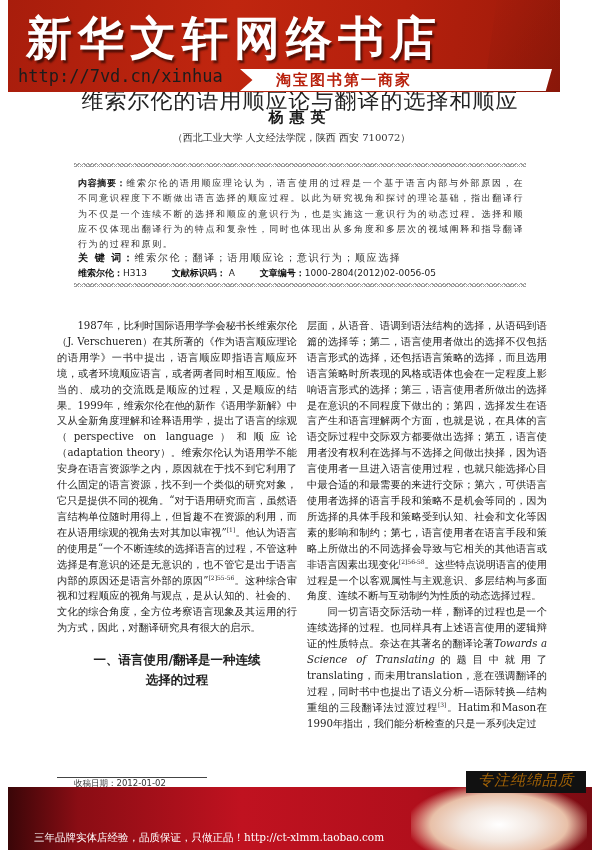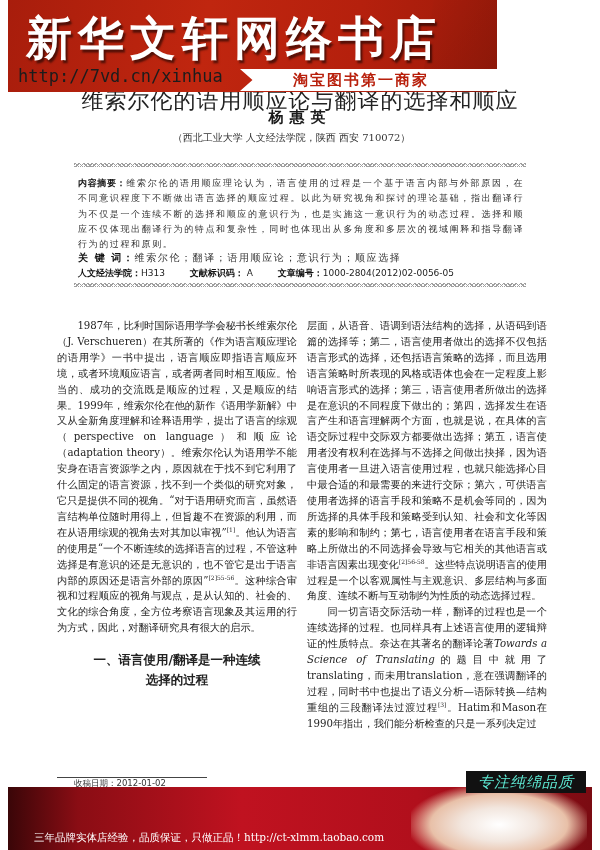--- a/index.html
+++ b/index.html
@@ -1,30 +1,30 @@
 <!DOCTYPE html>
 <html><head>
 <meta charset="utf-8">
 <style>
   html, body { margin:0; padding:0; }
   body { width:600px; height:850px; background:#ffffff; position:relative; overflow:hidden;
          font-family:"DejaVu Serif", serif; color:#1a1a1a; }
   
-  .top-banner { position:absolute; left:8px; top:0; width:489px; height:92px;
+  .top-banner { position:absolute; left:8px; top:0; width:552px; height:92px;
     background: linear-gradient(100deg,#a81d0c 0%,#c0260f 40%,#b5200d 70%,#9c1a0a 100%); overflow:hidden; }
   .top-banner .fold { position:absolute; right:-20px; top:-10px; width:90px; height:120px;
     background:linear-gradient(120deg, rgba(255,255,255,0.0), rgba(0,0,0,0.15)); transform:rotate(8deg); }
   .store-name { position:absolute; left:18px; top:8px; font-family:"DejaVu Serif", serif; font-weight:bold;
     font-size:46px; letter-spacing:6px; color:#ffffff; text-shadow:2px 3px 2px rgba(0,0,0,0.55); white-space:nowrap; }
   .store-url { position:absolute; left:10px; top:66px; font-family:"DejaVu Sans Mono", monospace;
     font-size:17px; color:#1c1c1c; letter-spacing:0px; }
   .slogan-ribbon { position:absolute; left:232px; top:69px; width:312px; height:22px; background:#ffffff;
     clip-path:polygon(0 0,100% 0,98% 100%,0 100%,4% 50%); }
   .slogan-text { position:absolute; left:268px; top:71px; font-size:15px; font-weight:bold; color:#b8200c;
-    letter-spacing:2px; white-space:nowrap;margin-left:17px; }
+    letter-spacing:2px; white-space:nowrap; }
   
   .paper-title { position:absolute; left:0; width:600px; top:86px; text-align:center; font-size:22px;
     font-family:"DejaVu Sans", sans-serif; color:#222; letter-spacing:1px; white-space:nowrap; z-index:0; }
   .top-banner { z-index:2; }
   .author { position:absolute; top:108px; left:0; width:600px; text-align:center; font-size:15px; font-weight:bold; letter-spacing:6px; }
   .affil { position:absolute; top:131px; left:0; width:583px; text-align:center; font-size:10px; color:#333; }
   .wavy { position:absolute; left:74px; width:452px; height:4px;
     background-image: repeating-linear-gradient(45deg,#888 0 1px,transparent 1px 3px), repeating-linear-gradient(-45deg,#888 0 1px,transparent 1px 3px); opacity:0.8; }
   .abstract { position:absolute; left:78px; top:176px; width:446px; font-size:9px; line-height:15.3px; color:#333;
     font-family:"DejaVu Sans", sans-serif; letter-spacing:1.6px; text-align:justify; }
@@ -45,22 +45,22 @@
   .footnote-rule { position:absolute; left:57px; top:777px; width:150px; border-top:1px solid #444; }
   .footnote { position:absolute; left:74px; top:778px; font-size:8.5px; color:#333; font-family:"DejaVu Sans", sans-serif;text-align:right; }
   
   .bottom-banner { position:absolute; left:8px; top:787px; width:584px; height:63px;
     background:linear-gradient(90deg,#3a0608 0%,#8a0d14 12%,#c01220 40%,#b10f1c 70%,#7a0b12 100%); overflow:hidden; }
   .ad-title { position:absolute; left:28px; top:6px; font-family:"DejaVu Serif", serif; font-size:26px; color:#fff;
     white-space:nowrap; letter-spacing:0px; }
   .ad-sub { position:absolute; left:26px; top:44px; font-family:"DejaVu Serif", serif; font-size:10.5px; color:#fff; white-space:nowrap; }
   .ad-hands { position:absolute; left:403px; top:-2px; width:176px; height:66px;
     background:radial-gradient(ellipse at 50% 60%, #ffffff 0%, #f2e6de 30%, #e8c0a8 55%, rgba(180,60,50,0) 75%); }
-  .ad-tag { position:absolute; left:466px; top:771px; width:120px; height:22px; background:#111; color:#5eead4;
-    font-style:italic; font-size:15px; text-align:center; line-height:22px; font-family:Liberation Serif, serif; z-index:3; letter-spacing:1px; }
+  .ad-tag { position:absolute; left:466px; top:771px; width:120px; height:22px; background:#111; color:#a16207;
+    font-style:italic; font-size:15px; text-align:center; line-height:22px; font-family:Liberation Mono, monospace; z-index:3; letter-spacing:1px; }
 </style>
 </head>
 <body>
 
 <div class="paper-title">维索尔伦的语用顺应论与翻译的选择和顺应</div>
 
 <div class="top-banner">
   <div class="fold"></div>
   <div class="store-name">新华文轩网络书店</div>
   <div class="store-url">http://7vd.cn/xinhua</div>
@@ -75,21 +75,21 @@
 
 <div class="abstract">
   <span class="label">内容摘要：</span><span>维索尔伦的语用顺应理论认为，语言使用的过程是一个基于语言内部与外部原因，在不同意识程度下不断做出语言选择的顺应过程。以此为研究视角和探讨的理论基础，指出翻译行为不仅是一个连续不断的选择和顺应的意识行为，也是实施这一意识行为的动态过程。选择和顺应不仅体现出翻译行为的特点和复杂性，同时也体现出从多角度和多层次的视域阐释和指导翻译行为的过程和原则。</span>
 </div>
 
 <div class="kw">
   <span class="label">关 键 词：</span><span>维索尔伦；翻译；语用顺应论；意识行为；顺应选择</span>
 </div>
 
 <div class="meta">
-  <span class="label">人文经法学院：</span><span>H313</span><span class="gap"></span>
+  <span class="label">维索尔伦：</span><span>H313</span><span class="gap"></span>
   <span class="label">文献标识码：</span> <span>A</span><span class="gap"></span>
   <span class="label">文章编号：</span><span>1000-2804(2012)02-0056-05</span>
 </div>
 
 <div class="wavy" style="top:283px"></div>
 
 <div class="col col-left">
   <p><span>1987年，比利时国际语用学学会秘书长维索尔伦（J. Verschueren）在其所著的《作为语言顺应理论的语用学》一书中提出，语言顺应即指语言顺应环境，或者环境顺应语言，或者两者同时相互顺应。恰当的、成功的交流既是顺应的过程，又是顺应的结果。1999年，维索尔伦在他的新作《语用学新解》中又从全新角度理解和诠释语用学，提出了语言的综观（perspective on language）和顺应论（adaptation theory）。维索尔伦认为语用学不能安身在语言资源学之内，原因就在于找不到它利用了什么固定的语言资源，找不到一个类似的研究对象，它只是提供不同的视角。“对于语用研究而言，虽然语言结构单位随时用得上，但旨趣不在资源的利用，而在从语用综观的视角去对其加以审视”</span><sup>[1]</sup><span>。他认为语言的使用是“一个不断连续的选择语言的过程，不管这种选择是有意识的还是无意识的，也不管它是出于语言内部的原因还是语言外部的原因”</span><sup>[2]55-56</sup><span>。这种综合审视和过程顺应的视角与观点，是从认知的、社会的、文化的综合角度，全方位考察语言现象及其运用的行为方式，因此，对翻译研究具有很大的启示。</span></p>
   <div class="section-head">
     <div>一、语言使用/翻译是一种连续</div>

